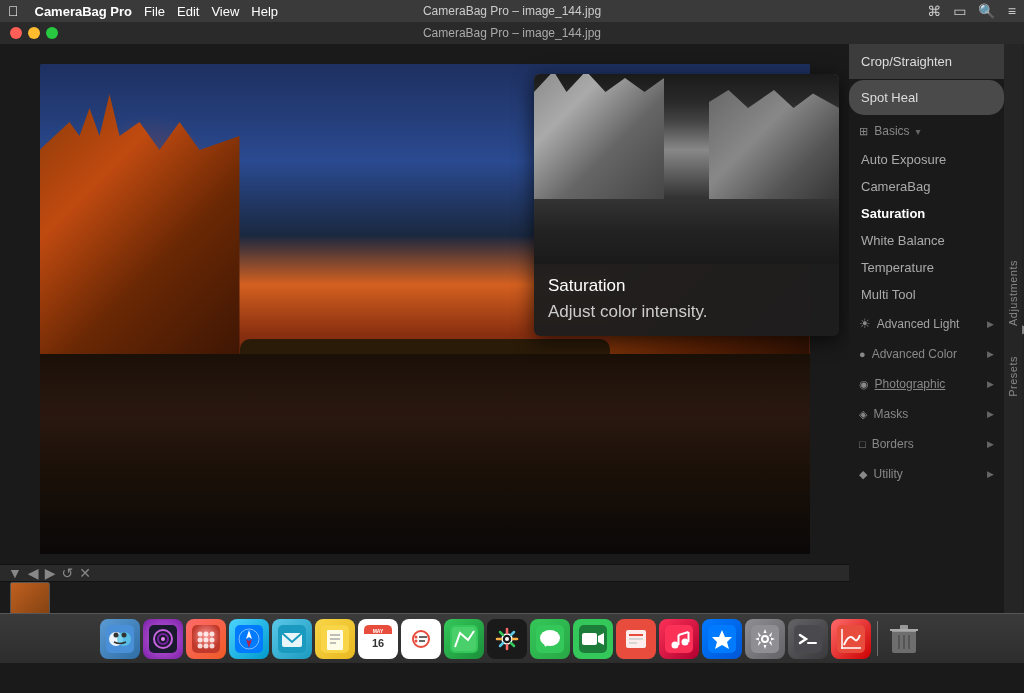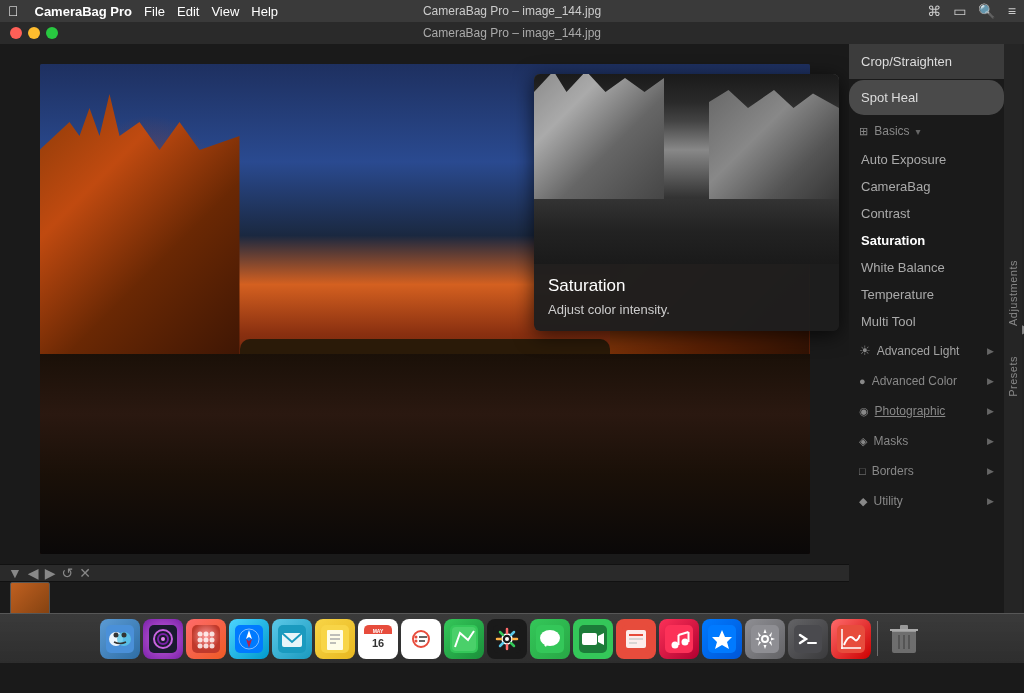--- a/index.html
+++ b/index.html
@@ -245,21 +245,21 @@
     .tooltip-content {
       padding: 12px 14px 14px;
     }
     .tooltip-title {
       font-size: 17px;
       font-weight: 500;
       color: #fff;
       margin-bottom: 6px;
     }
     .tooltip-desc {
-      font-size: 13px;
+      font-size: 17px;
       color: #ccc;
     }
 
     .vert-label {
       writing-mode: vertical-lr;
       transform: rotate(180deg);
       font-size: 11px;
       color: #888;
       padding: 15px 3px;
       cursor: pointer;
@@ -480,21 +480,20 @@
       </button>
 
       <div class="section-header">
         <span style="font-size:11px; color:#888;">⊞</span>
         <span style="font-size:12px;">Basics</span>
         <span class="section-chevron">▾</span>
       </div>
 
       <span class="basics-item">Auto Exposure</span>
       <span class="basics-item">CameraBag</span>
-      <span class="basics-item">Contrast</span>
       <span class="basics-item active" style="color:#fff; font-weight:600;">Saturation</span>
       <span class="basics-item">White Balance</span>
       <span class="basics-item">Temperature</span>
       <span class="basics-item">Multi Tool</span>
 
       <div class="expand-section" style="position:relative;">
         <span style="font-size:13px; color:#888;">☀</span>
         <span style="font-size:12px; color:#a3a3a3;">Advanced Light</span>
         <span class="expand-arrow">▶</span>
       </div>

